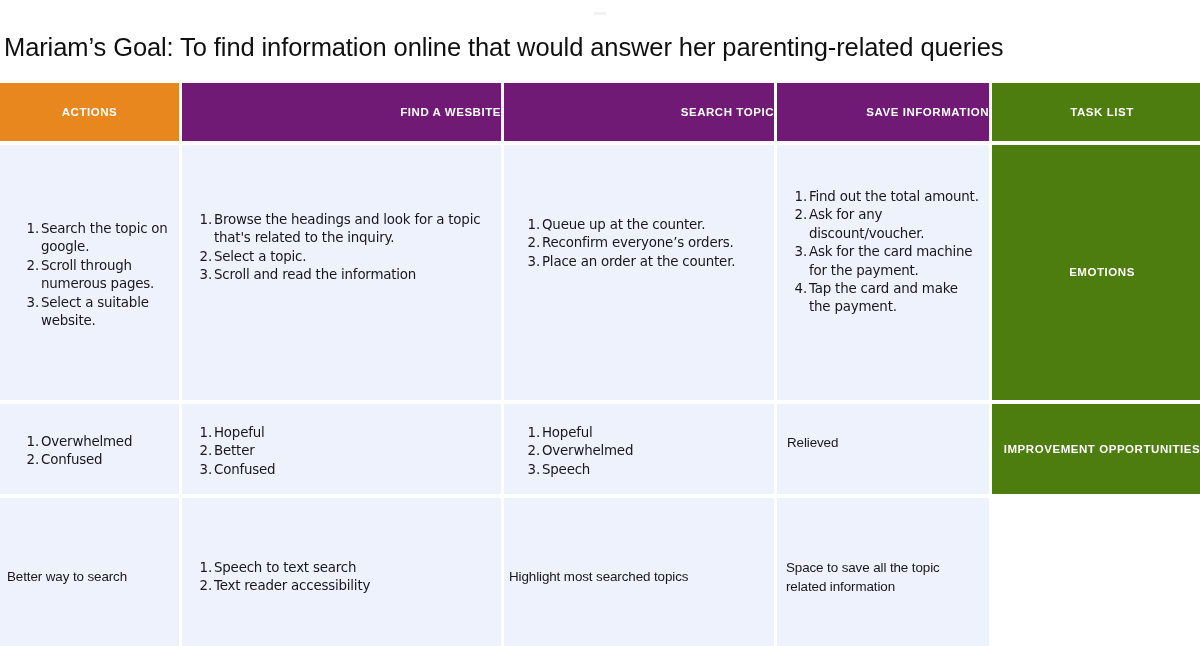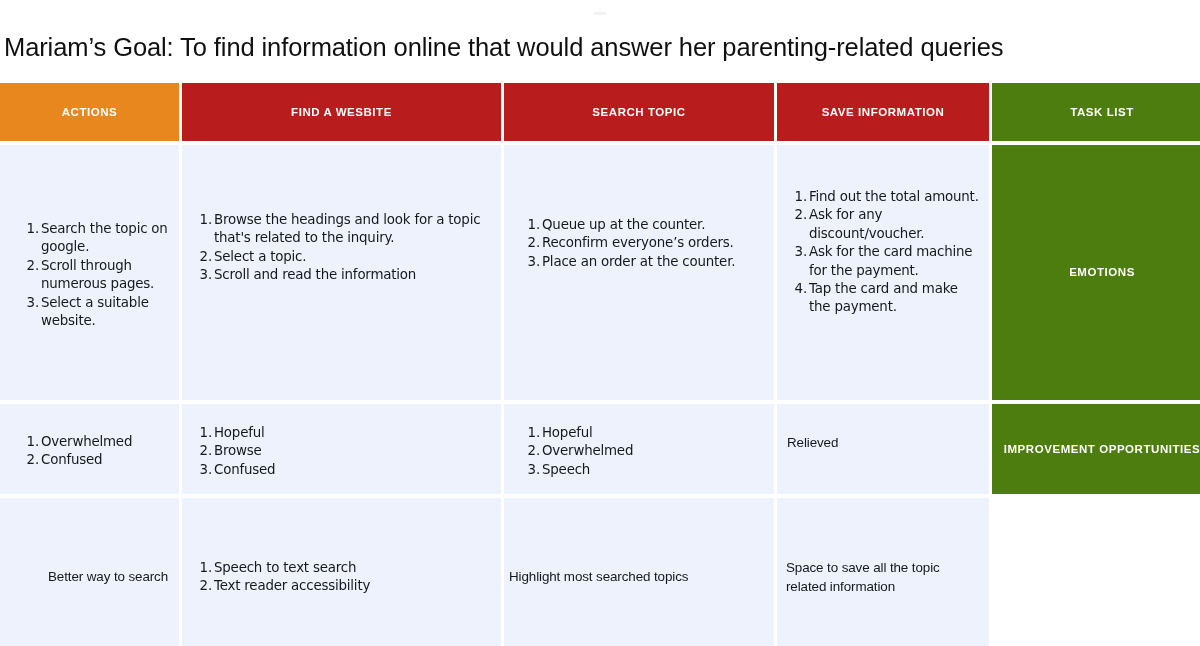--- a/index.html
+++ b/index.html
@@ -67,21 +67,21 @@
     display: flex;
     align-items: center;
     justify-content: center;
     color: #ffffff;
     font-size: 11.5px;
     font-weight: 700;
     letter-spacing: 0.55px;
     text-align: center;
   }
   .hdr-actions { background: #E8871E; }
-  .hdr-stage   { background: #b91c1c; }
+  .hdr-stage   { background: #701a75; justify-content: flex-end; }
 
   
   .rowlabel {
     background: #4d7c0f;
     display: flex;
     align-items: center;
     justify-content: center;
     color: #ffffff;
     font-size: 11.5px;
     font-weight: 700;
@@ -141,21 +141,21 @@
   .tl-c1 { top: 75px;  left: 21px; right: 10px; }
   .tl-c2 { top: 66px;  left: 12px; right: 8px;  }
   .tl-c3 { top: 71px;  left: 18px; right: 8px;  }
   .tl-c4 { top: 43px;  left: 12px; right: 6px;  }
 
   .em-c1 { top: 29px;  left: 21px; right: 10px; }
   .em-c2 { top: 20px;  left: 12px; right: 8px;  }
   .em-c3 { top: 20px;  left: 18px; right: 6px;  }
   .em-c4 { top: 30px;  left: 10px; right: 6px;  }
 
-  .io-c1 { top: 70px;  left: 7px;  right: 10px; margin-left: 41px; }
+  .io-c1 { top: 70px;  left: 7px;  right: 10px; }
   .io-c2 { top: 61px;  left: 12px; right: 8px;  }
   .io-c3 { top: 70px;  left: 5px;  right: 6px;  }
   .io-c4 { top: 61px;  left: 9px;  right: 6px;  }
 
   .cell-artifact {
     position: absolute;
     width: 12px;
     height: 3px;
     background: #dfe6f3;
   }
@@ -240,21 +240,21 @@
           <li><span class="num">1.</span><span>Overwhelmed</span></li>
           <li><span class="num">2.</span><span>Confused</span></li>
         </ol>
       </div>
     </div>
 
     <div class="cell content">
       <div class="cell-inner em-c2">
         <ol class="steps">
           <li><span class="num">1.</span><span>Hopeful</span></li>
-          <li><span class="num">2.</span><span>Browse</span></li>
+          <li><span class="num">2.</span><span>Better</span></li>
           <li><span class="num">3.</span><span>Confused</span></li>
         </ol>
       </div>
     </div>
 
     <div class="cell content">
       <div class="cell-inner em-c3">
         <ol class="steps">
           <li><span class="num">1.</span><span>Hopeful</span></li>
           <li><span class="num">2.</span><span>Overwhelmed</span></li>

